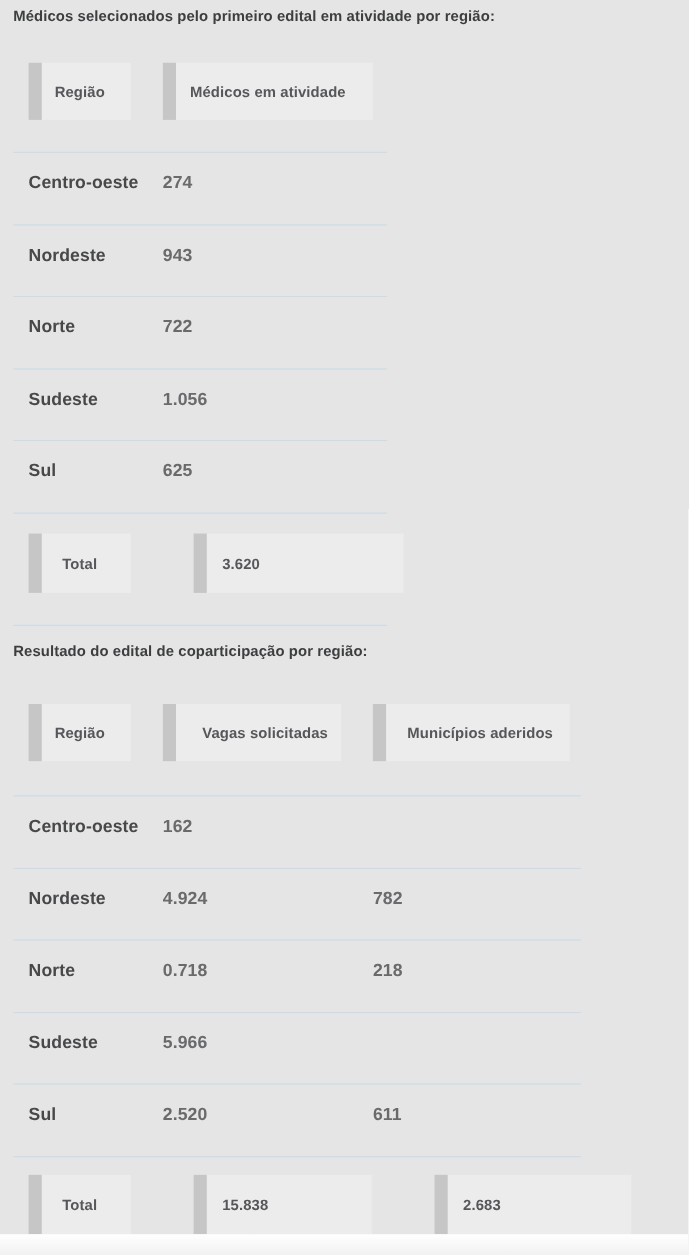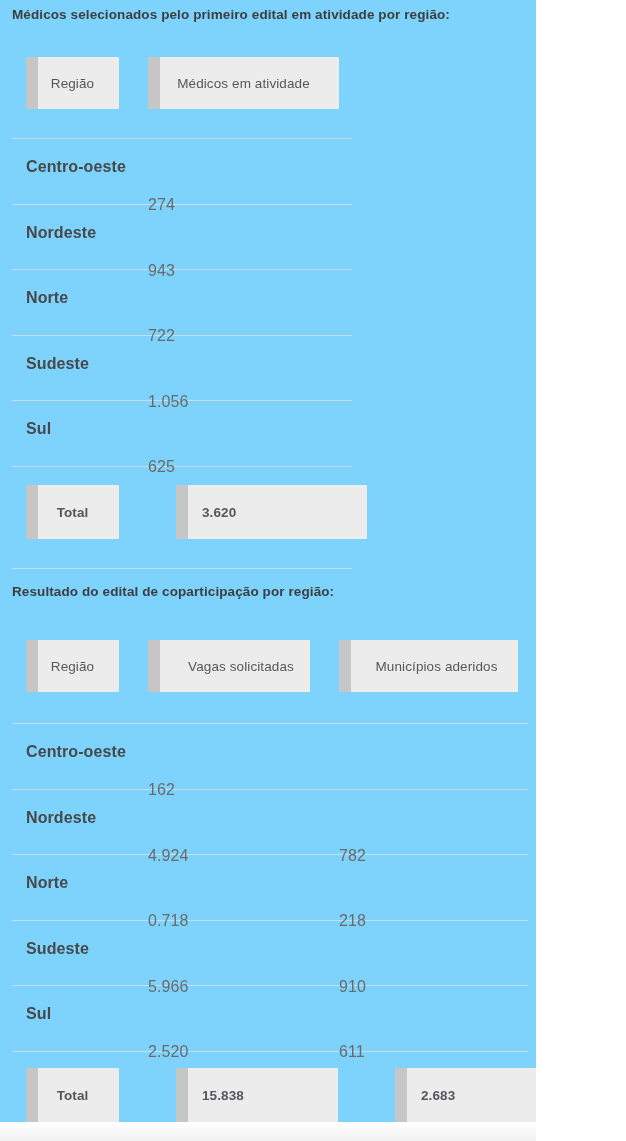--- a/index.html
+++ b/index.html
@@ -1,39 +1,39 @@
 <!DOCTYPE html>
 <html><head>
 <meta charset="utf-8">
 <style>
   * { margin:0; padding:0; box-sizing:border-box; }
   html,body { background:#fff; }
   body { font-family:"Liberation Sans","DejaVu Sans",sans-serif; }
   #page {
-    position:relative; width:536px; height:1141px; background:#7dd3fc; overflow:hidden;
+    position:relative; width:626px; height:1141px; background:#e5e5e5; overflow:hidden;
     cursor:default;
   }
   .sec-title {
     position:absolute; left:12px;
     font-size:13.5px; font-weight:700; color:#3d3e40; letter-spacing:.1px;
     white-space:nowrap;
   }
   #title1 { top:7px; }
   #title2 { top:584px; }
 
   .thead, .trow { position:absolute; left:26px; display:flex; gap:29px; }
   #thead1 { top:57px;  }
   #total1 { top:485px; }
   #thead2 { top:640px; }
   #total2 { top:1068px; }
 
   .cell {
     position:relative; height:52px; background:#ececec;
     display:flex; align-items:center; justify-content:center;
-    font-size:13.5px; color:#56575a; font-weight:400; letter-spacing:.1px;
+    font-size:13.5px; color:#56575a; font-weight:700; letter-spacing:.1px;
   }
   .trow .cell { height:54px; font-weight:700; }
   .cell.num { justify-content:flex-start; padding-left:26px;margin-left:28px; }
   .w-a { width:93px; }
   .w-b { width:191px; }
   .w-c { width:162px;padding-left:24px; }
   .w-d { width:179px;padding-left:16px; }
   .bar {
     position:absolute; left:0; top:0; width:12px; height:100%;
     background:#c6c6c6;
@@ -41,21 +41,21 @@
 
   .rows { position:absolute; left:12px; border-bottom:1px solid #c9dce9; }
   #rows1 { top:138px; width:340px; }
   #rows2 { top:723px; width:516px; }
   .row {
     height:65.6px; border-top:1px solid #c9dce9;
     display:flex; align-items:flex-start; padding:19px 0 0 14px;
     font-size:16px; letter-spacing:.1px;
   }
   .rlabel { width:122px; font-weight:700; color:#47484a; flex:0 0 auto; }
-  .rval   { width:191px; font-weight:400; color:#696a6c; flex:0 0 auto;margin-top:38px; }
+  .rval   { width:191px; font-weight:700; color:#696a6c; flex:0 0 auto; }
   .hr-close { position:absolute; left:12px; height:0; border-top:1px solid #c9dce9; }
   #close1 { top:568px; width:340px; }
 
   #bottom-band {
     position:absolute; left:0; top:1122px; width:626px; height:19px;
     background:linear-gradient(to bottom,#ffffff 0%,#f1f1f2 100%);
   }
 </style>
 </head>
 <body>
@@ -139,21 +139,20 @@
       <span class="rval">782</span>
     </div>
     <div class="row">
       <span class="rlabel">Norte</span>
       <span class="rval">0.718</span>
       <span class="rval">218</span>
     </div>
     <div class="row">
       <span class="rlabel">Sudeste</span>
       <span class="rval">5.966</span>
-      <span class="rval">910</span>
     </div>
     <div class="row">
       <span class="rlabel">Sul</span>
       <span class="rval">2.520</span>
       <span class="rval">611</span>
     </div>
   </div>
 
   <div id="total2" class="trow">
     <div class="cell w-a">

